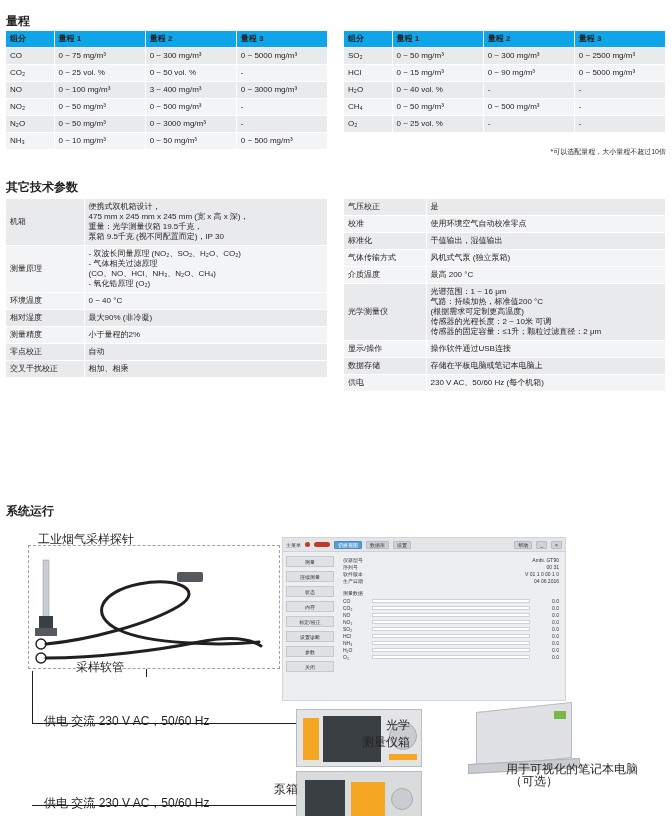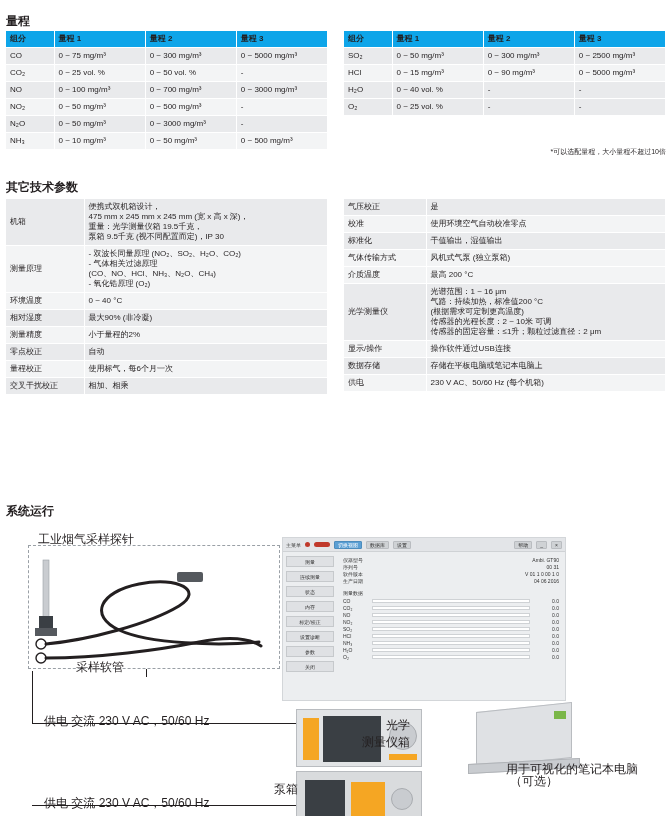--- a/index.html
+++ b/index.html
@@ -173,21 +173,21 @@
         </tr>
       <tr class="alt">
           <td>CO₂</td>
           <td>0 ~ 25 vol. %</td>
           <td>0 ~ 50 vol. %</td>
           <td>-</td>
         </tr>
       <tr>
           <td>NO</td>
           <td>0 ~ 100 mg/m³</td>
-          <td>0 ~ 700 mg/m³</td>
+          <td>3 ~ 400 mg/m³</td>
           <td>0 ~ 3000 mg/m³</td>
         </tr>
       <tr class="alt">
           <td>NO₂</td>
           <td>0 ~ 50 mg/m³</td>
           <td>0 ~ 500 mg/m³</td>
           <td>-</td>
         </tr>
       <tr>
           <td>N₂O</td>
@@ -231,20 +231,26 @@
           <td>0 ~ 15 mg/m³</td>
           <td>0 ~ 90 mg/m³</td>
           <td>0 ~ 5000 mg/m³</td>
         </tr>
       <tr>
           <td>H₂O</td>
           <td>0 ~ 40 vol. %</td>
           <td>-</td>
           <td>-</td>
         </tr>
+      <tr class="alt">
+          <td>CH₄</td>
+          <td>0 ~ 50 mg/m³</td>
+          <td>0 ~ 500 mg/m³</td>
+          <td>-</td>
+        </tr>
       <tr>
           <td>O₂</td>
           <td>0 ~ 25 vol. %</td>
           <td>-</td>
           <td>-</td>
         </tr>
     </tbody>
   </table>
 
   <div class="note">*可以选配量程，大小量程不超过10倍</div>
@@ -279,24 +285,20 @@
           <td class="k">相对湿度</td>
           <td class="v">最大90% (非冷凝)</td>
         </tr>
       <tr class="alt">
           <td class="k">测量精度</td>
           <td class="v">小于量程的2%</td>
         </tr>
       <tr>
           <td class="k">零点校正</td>
           <td class="v">自动</td>
-        </tr>
-      <tr class="alt">
-          <td class="k">量程校正</td>
-          <td class="v">使用标气，每6个月一次</td>
         </tr>
       <tr>
           <td class="k">交叉干扰校正</td>
           <td class="v">相加、相乘</td>
         </tr>
     </tbody>
   </table>
 
   <table class="tbl" id="other-right">
     <colgroup>

